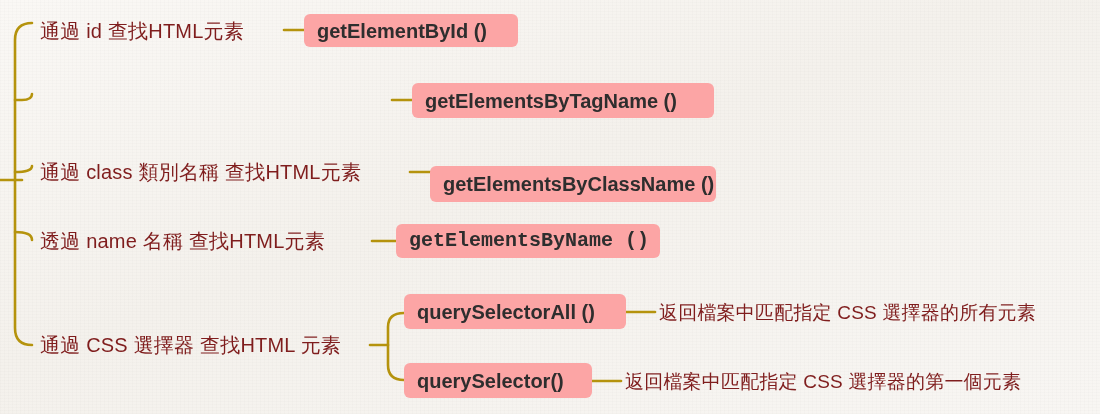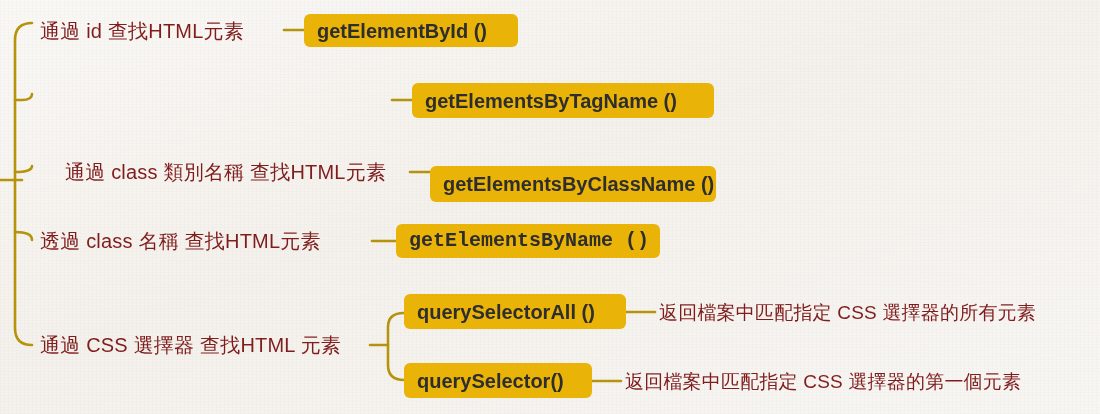--- a/index.html
+++ b/index.html
@@ -36,21 +36,21 @@
   .node-text {
     position: absolute;
     color: #7f1d1d;
     font-size: 20px;
     line-height: 1;
     white-space: nowrap;
     letter-spacing: 0.2px;
   }
   .badge {
     position: absolute;
-    background: #eab308;
+    background: #fca5a5;
     color: #2e2e2e;
     font-size: 20px;
     font-weight: bold;
     line-height: 1;
     white-space: nowrap;
     border-radius: 6px;
     display: flex;
     align-items: center;
     justify-content: flex-start;
     padding: 0 13px;
@@ -96,24 +96,24 @@
       <path d="M626,312 L655,312"></path>
       <path d="M592,381 L621,381"></path>
     </g>
   </svg>
 
   <div class="node-text" style="left:40px; top:21px;">通過 id 查找HTML元素</div>
   <div class="badge" style="left:304px; top:14px; width:214px; height:33px;">getElementById ()</div>
 
   <div class="badge" style="left:412px; top:83px; width:302px; height:35px;">getElementsByTagName ()</div>
 
-  <div class="node-text" style="left:40px; top:162px;margin-left:25px;">通過 class 類別名稱 查找HTML元素</div>
+  <div class="node-text" style="left:40px; top:162px;">通過 class 類別名稱 查找HTML元素</div>
   <div class="badge" style="left:430px; top:166px; width:286px; height:36px;">getElementsByClassName ()</div>
 
-  <div class="node-text" style="left:40px; top:231px;">透過 class 名稱 查找HTML元素</div>
+  <div class="node-text" style="left:40px; top:231px;">透過 name 名稱 查找HTML元素</div>
   <div class="badge" style="left:396px; top:224px; width:264px; height:34px;font-family:Liberation Mono, monospace;">getElementsByName ()</div>
 
   <div class="node-text" style="left:40px; top:335px;">通過 CSS 選擇器 查找HTML 元素</div>
 
   <div class="badge" style="left:404px; top:294px; width:222px; height:35px;text-align:right;">querySelectorAll ()</div>
   <div class="desc-text" style="left:659px; top:303px;">返回檔案中匹配指定 CSS 選擇器的所有元素</div>
 
   <div class="badge" style="left:404px; top:363px; width:188px; height:35px;text-align:right;">querySelector()</div>
   <div class="desc-text" style="left:625px; top:372px;">返回檔案中匹配指定 CSS 選擇器的第一個元素</div>
 

